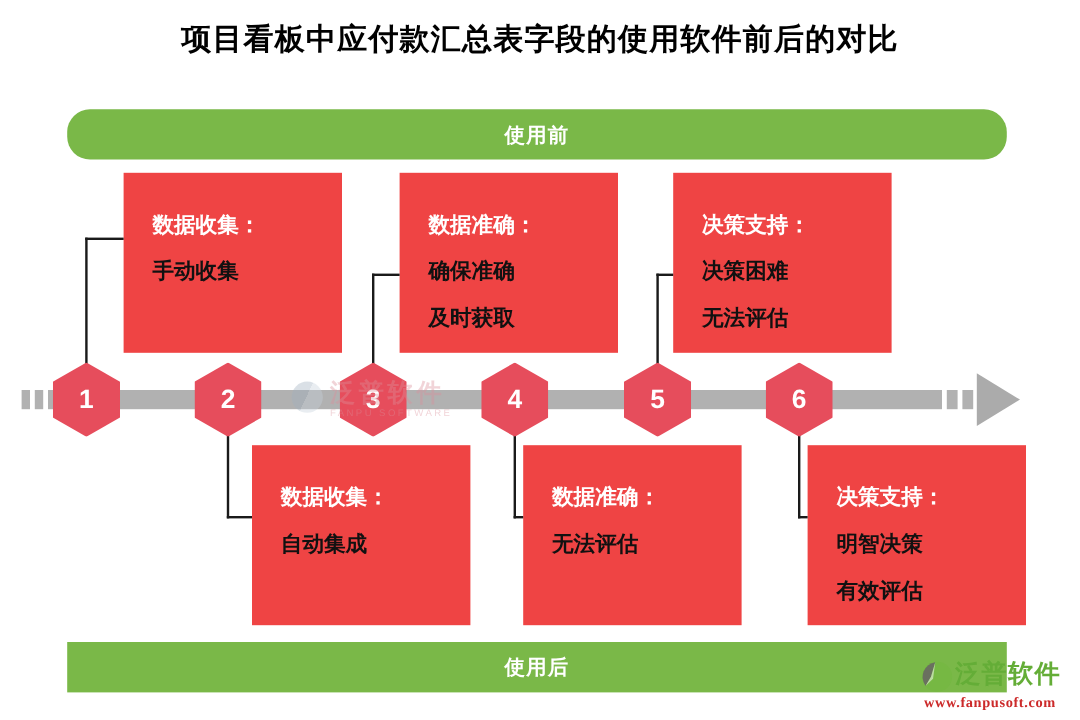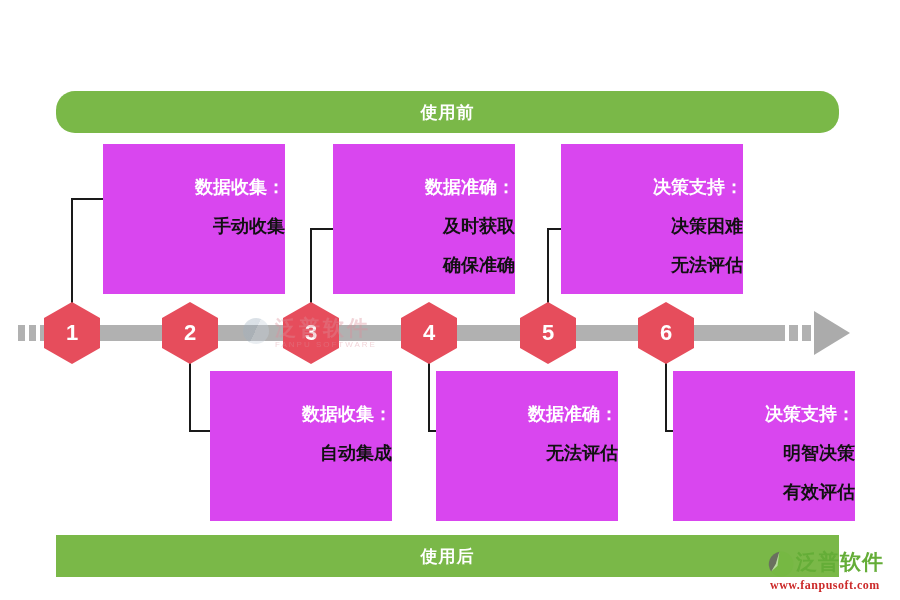--- a/index.html
+++ b/index.html
@@ -12,22 +12,22 @@
     font-size:25px;font-weight:700;color:#000;letter-spacing:1px;
   }
   .banner{
     position:absolute;left:56px;width:783px;height:42px;background:#7ab848;
     color:#ffffff;font-size:17px;font-weight:700;
     display:flex;align-items:center;justify-content:center;letter-spacing:1px;
   }
   .banner.top{top:91px;border-radius:19px;}
   .banner.bottom{top:535px;}
   .gbox{
-    position:absolute;width:182px;height:150px;background:#d946ef;
-    box-sizing:border-box;padding:24px 0 0 24px;text-align:right;
+    position:absolute;width:182px;height:150px;background:#ef4444;
+    box-sizing:border-box;padding:24px 0 0 24px;
   }
   .gbox .bh{height:39px;line-height:39px;font-size:18px;font-weight:700;color:#ffffff;}
   .gbox .bl{height:39px;line-height:39px;font-size:18px;font-weight:700;color:#111111;}
   .gbox.t{top:144px;}
   .gbox.b{top:371px;}
   .g1{left:103px;} .g2{left:333px;} .g3{left:561px;}
   .g4{left:210px;} .g5{left:436px;} .g6{left:673px;}
   .tl-bar{position:absolute;left:50px;top:325px;width:735px;height:16px;background:#b1b1b1;}
   .tl-dash{position:absolute;top:325px;height:16px;background:#b1b1b1;}
   .d1{left:18px;width:7px;} .d2{left:29px;width:7px;} .d3{left:40px;width:7px;}
@@ -63,33 +63,34 @@
   .logo-icon{width:26px;height:26px;margin-top:2px;}
   .logo-name{font-size:21px;font-weight:700;color:#64ad37;letter-spacing:1px;line-height:26px;}
   .logo-url{position:absolute;left:770px;top:578px;z-index:6;font-family:"Liberation Serif",serif;
     font-size:12px;font-weight:700;color:#cc2a2a;letter-spacing:0.5px;}
 </style>
 </head>
 <body>
 
 <div class="canvas">
 
+  <div class="title">项目看板中应付款汇总表字段的使用软件前后的对比</div>
 
   <div class="banner top">
     <span>使用前</span>
   </div>
 
   <div class="gbox t g1">
     <div class="bh">数据收集：</div>
     <div class="bl">手动收集</div>
   </div>
   <div class="gbox t g2">
     <div class="bh">数据准确：</div>
+    <div class="bl">确保准确</div>
     <div class="bl">及时获取</div>
-    <div class="bl">确保准确</div>
   </div>
   <div class="gbox t g3">
     <div class="bh">决策支持：</div>
     <div class="bl">决策困难</div>
     <div class="bl">无法评估</div>
   </div>
 
   <div class="conn cv c1v"></div>
   <div class="conn ch c1h"></div>
   <div class="conn cv c3v"></div>

